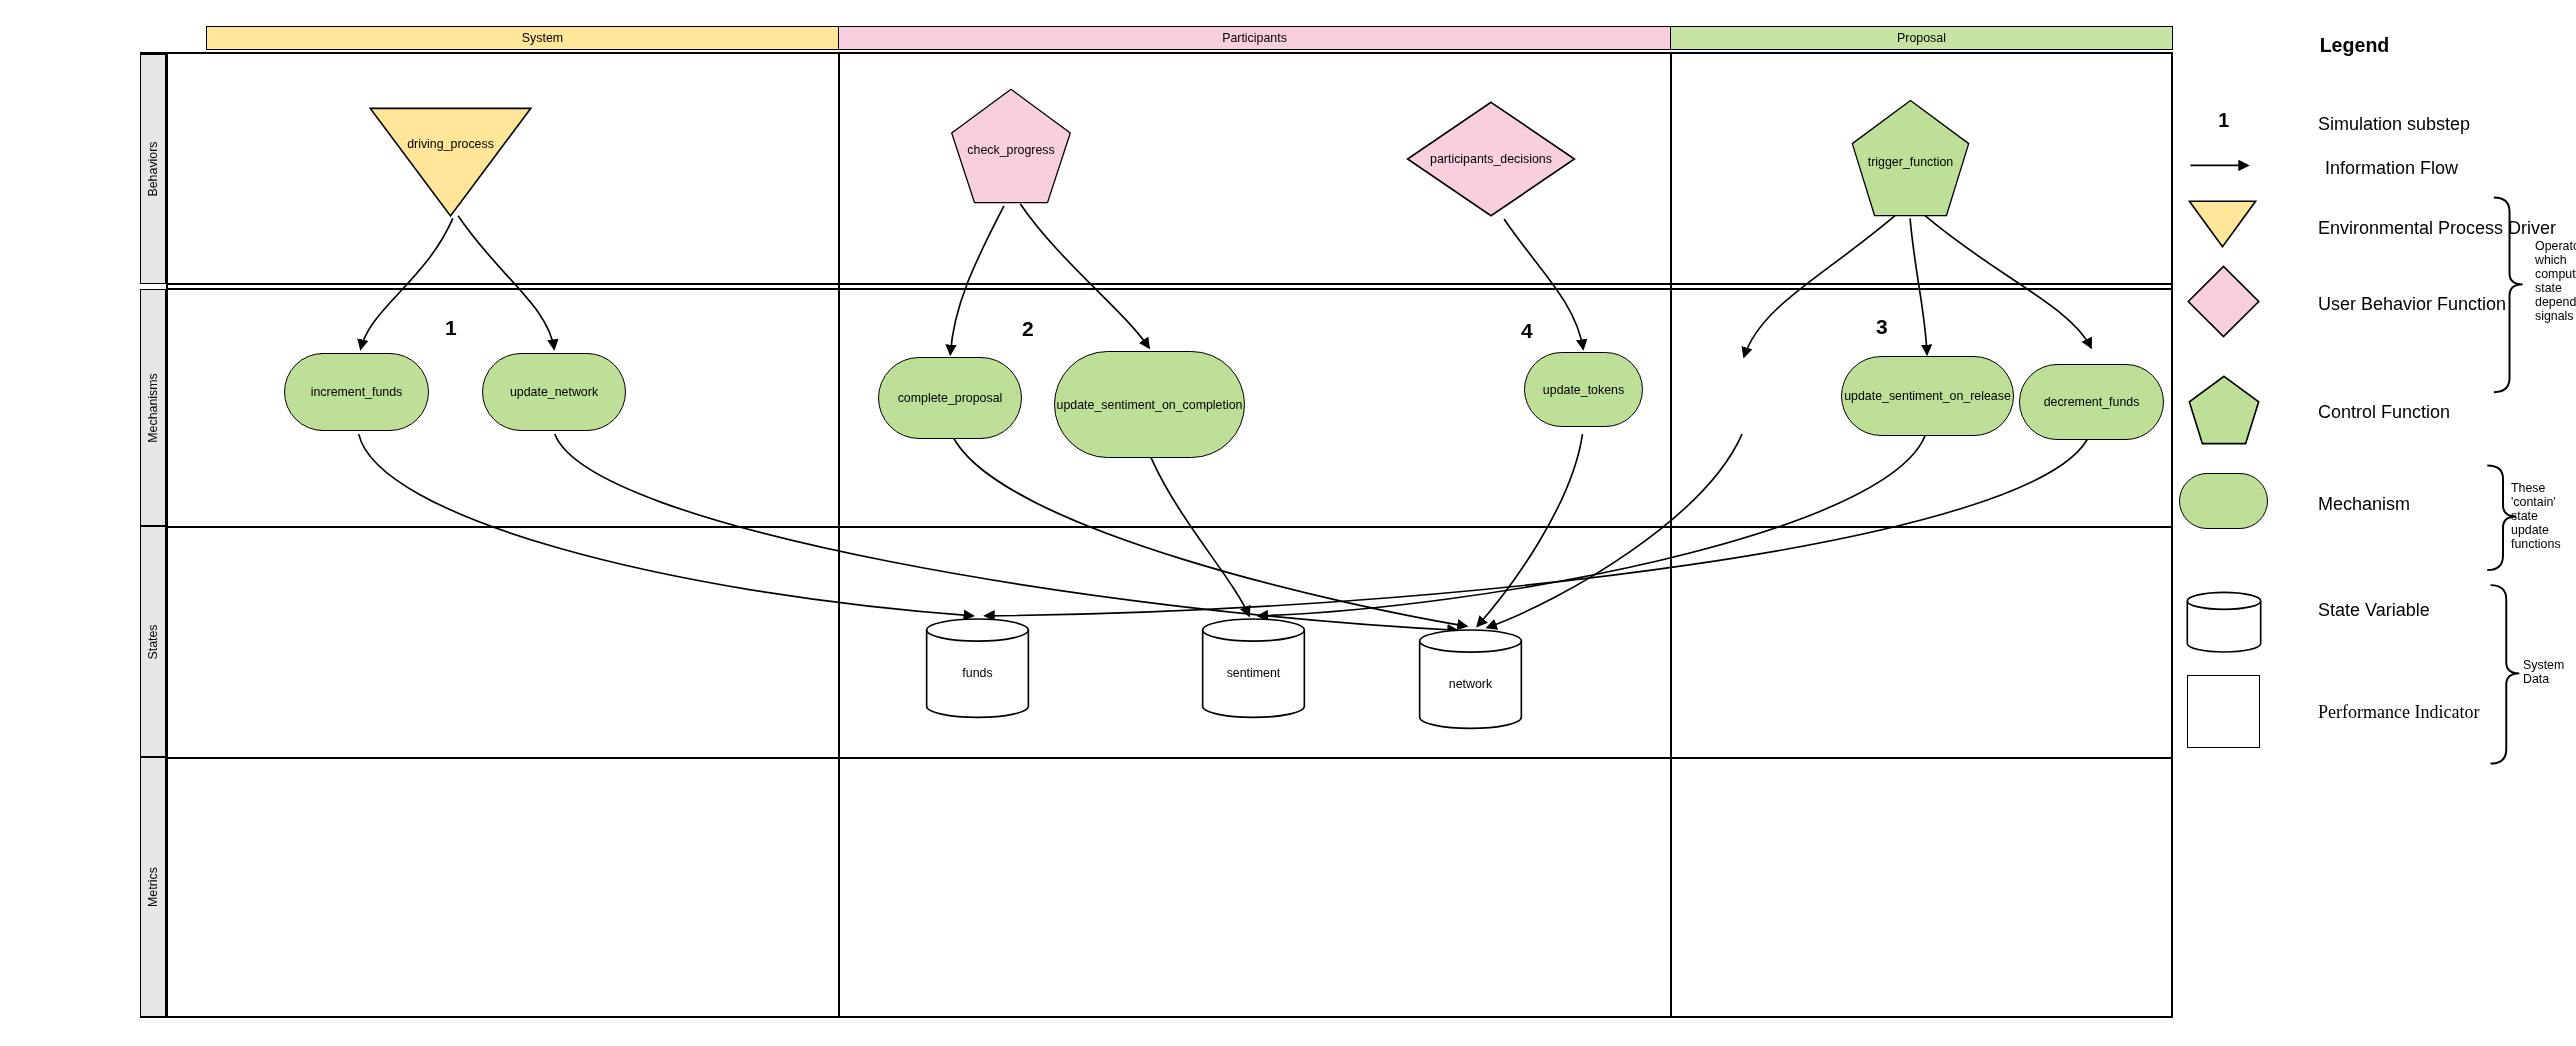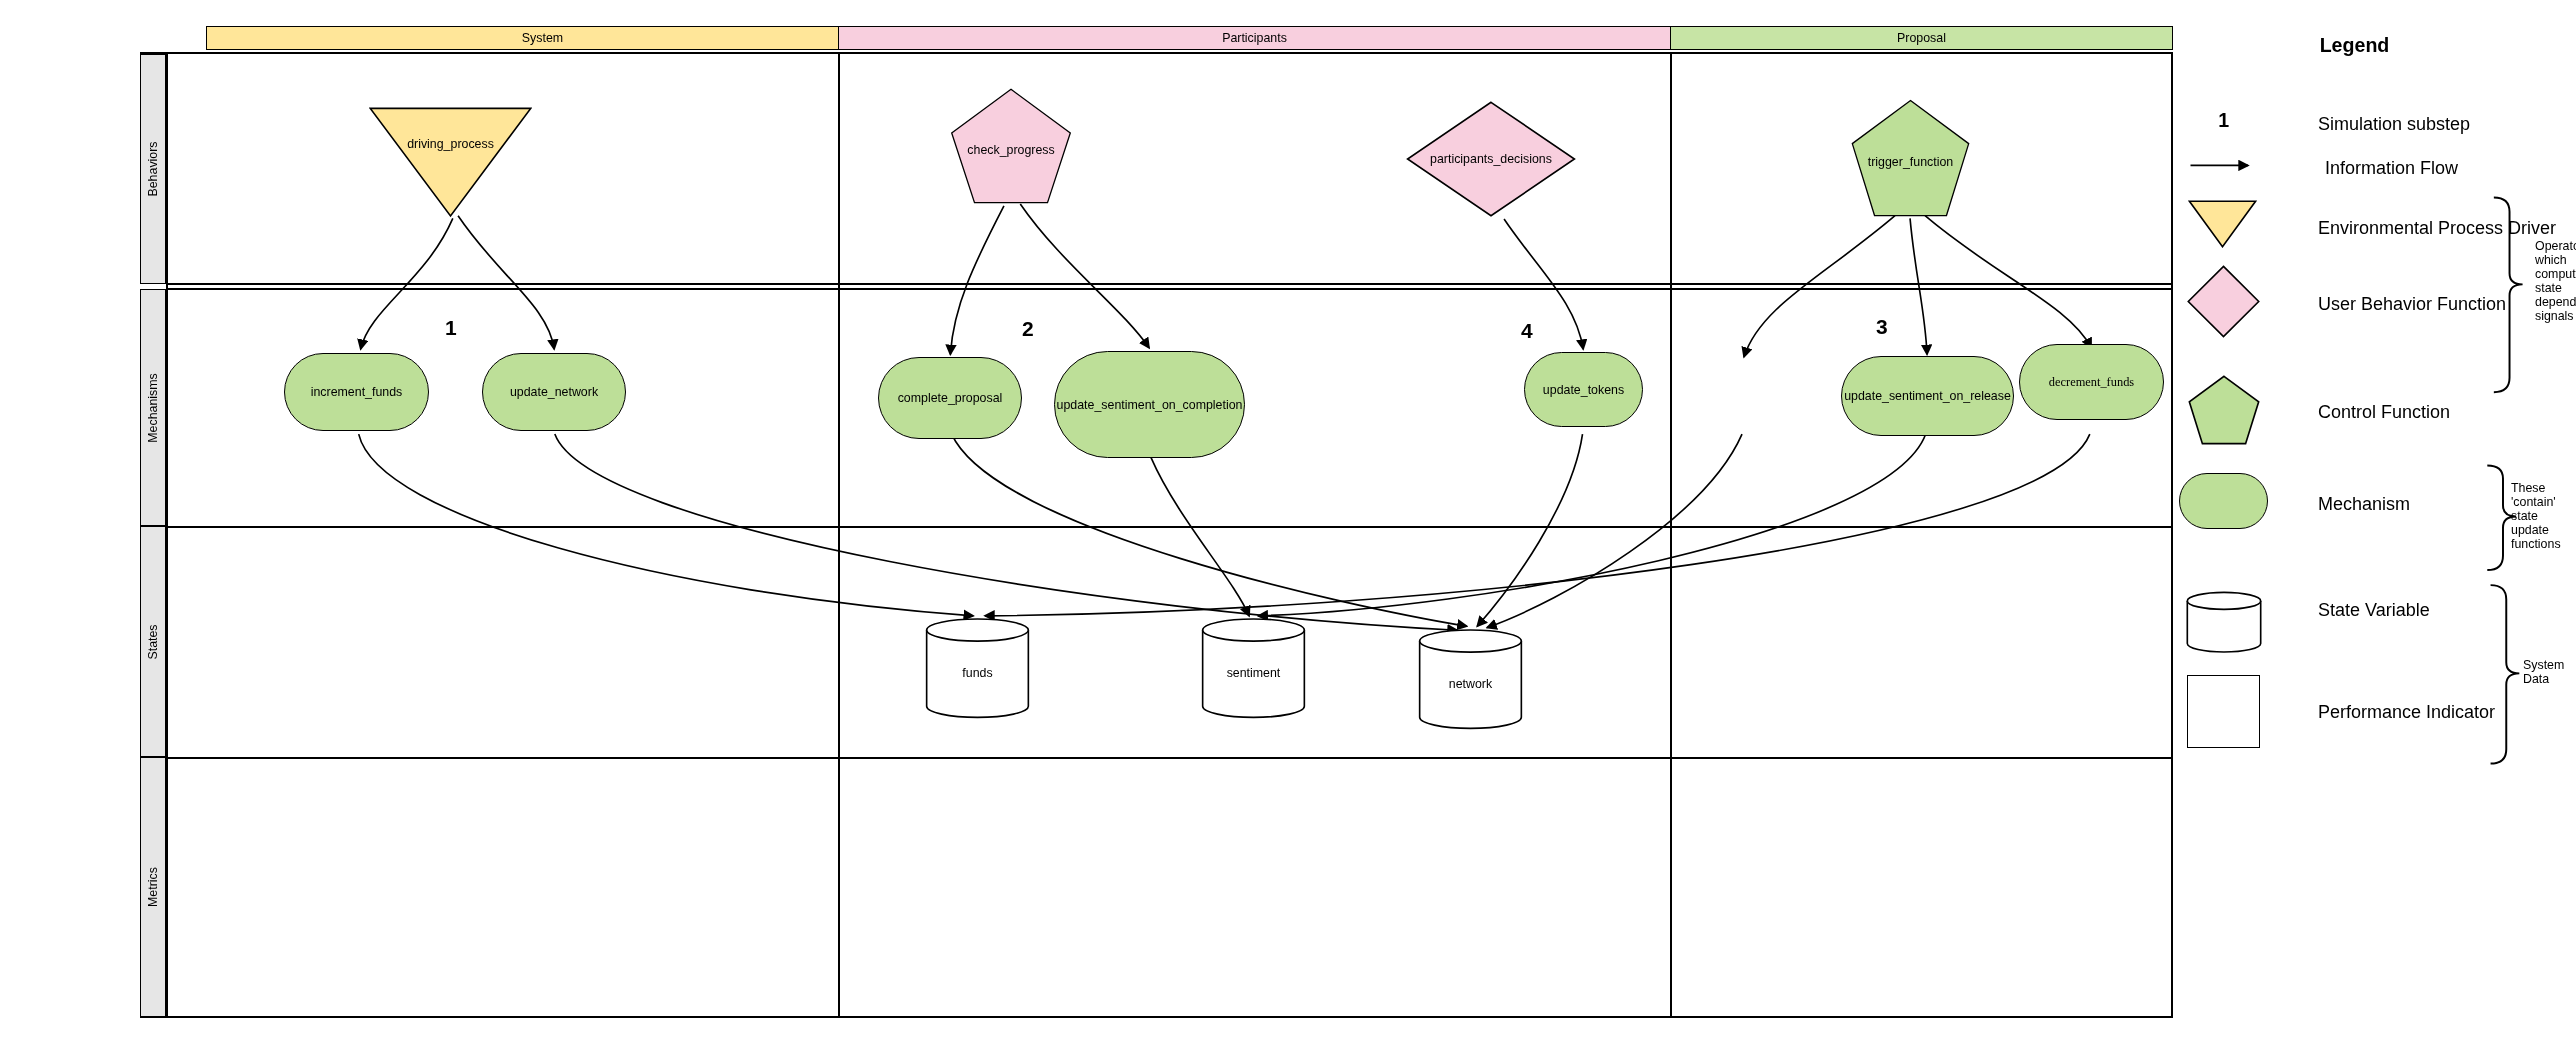--- a/index.html
+++ b/index.html
@@ -151,21 +151,21 @@
   <div class="substep" style="left:1022px;top:317px;">2</div>
   <div class="substep" style="left:1521px;top:319px;">4</div>
   <div class="substep" style="left:1876px;top:315px;">3</div>
 
   <div class="pill" style="left:284px;top:353px;width:145px;height:78px;">increment_funds</div>
   <div class="pill" style="left:482px;top:353px;width:144px;height:78px;">update_network</div>
   <div class="pill" style="left:1054px;top:351px;width:191px;height:107px;">update_sentiment_on_completion</div>
   <div class="pill" style="left:878px;top:357px;width:144px;height:82px;">complete_proposal</div>
   <div class="pill" style="left:1524px;top:352px;width:119px;height:75px;">update_tokens</div>
   <div class="pill" style="left:1841px;top:356px;width:173px;height:80px;">update_sentiment_on_release</div>
-  <div class="pill" style="left:2019px;top:344px;width:145px;height:76px;font-family:Liberation Serif, serif;">decrement_funds</div>
+  <div class="pill" style="left:2019px;top:364px;width:145px;height:76px;">decrement_funds</div>
 
   <svg class="abs" style="left:925px;top:617px;" width="105" height="103" viewBox="0 0 160 158">
     <path d="M2,20 L2,137 A78,17 0 0 0 158,137 L158,20" fill="#fff" stroke="#000" stroke-width="2.5"></path>
     <ellipse cx="80" cy="20" rx="78" ry="17" fill="#fff" stroke="#000" stroke-width="2.5"></ellipse>
     <text x="80" y="92" text-anchor="middle" font-size="19">funds</text>
   </svg>
   <svg class="abs" style="left:1201px;top:617px;" width="105" height="103" viewBox="0 0 160 158">
     <path d="M2,20 L2,137 A78,17 0 0 0 158,137 L158,20" fill="#fff" stroke="#000" stroke-width="2.5"></path>
     <ellipse cx="80" cy="20" rx="78" ry="17" fill="#fff" stroke="#000" stroke-width="2.5"></ellipse>
     <text x="80" y="92" text-anchor="middle" font-size="19">sentiment</text>
@@ -201,20 +201,20 @@
   <div class="legend-pill"></div>
   <div class="legend-label" style="top:494px;">Mechanism</div>
 
   <svg class="abs" style="left:2186px;top:591px;" width="76" height="63" viewBox="0 0 116 96">
     <path d="M2,15 L2,80 A56,13 0 0 0 114,80 L114,15" fill="#fff" stroke="#000" stroke-width="2.5"></path>
     <ellipse cx="58" cy="15" rx="56" ry="13" fill="#fff" stroke="#000" stroke-width="2.5"></ellipse>
   </svg>
   <div class="legend-label" style="top:600px;">State Variable</div>
 
   <div class="legend-square"></div>
-  <div class="legend-label" style="top:702px;">Performance Indicator</div>
+  <div class="legend-label" style="top:702px;font-family:Liberation Serif, serif;">Performance Indicator</div>
 
   <div class="annot" style="left:2535px;top:239px;width:71px;">Operators which compute state dependent signals</div>
   <div class="annot" style="left:2511px;top:481px;width:60px;">These 'contain' state update functions</div>
   <div class="annot" style="left:2523px;top:658px;width:52px;">System Data</div>
 
 </div>
 
 
 </body></html>

